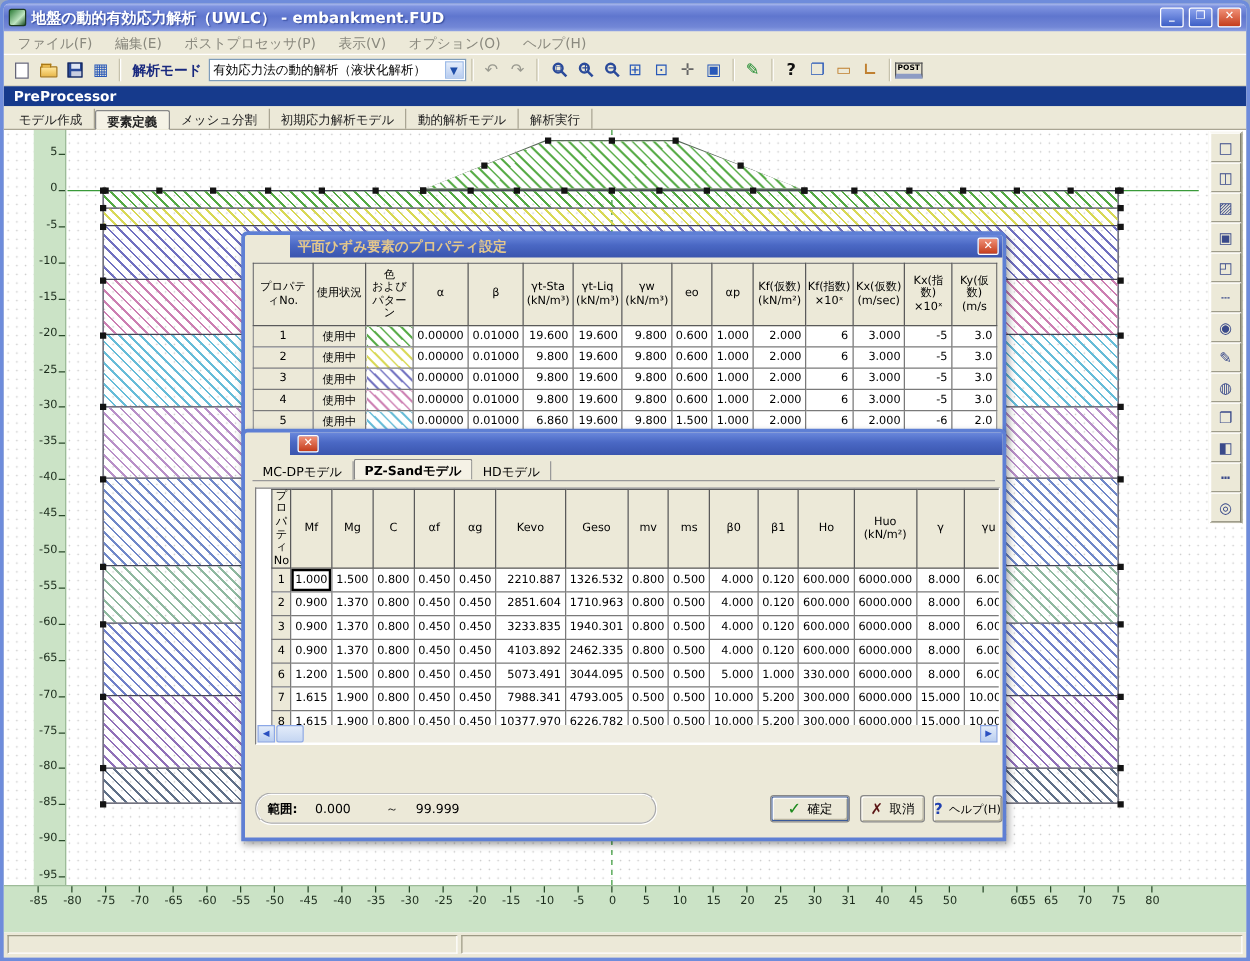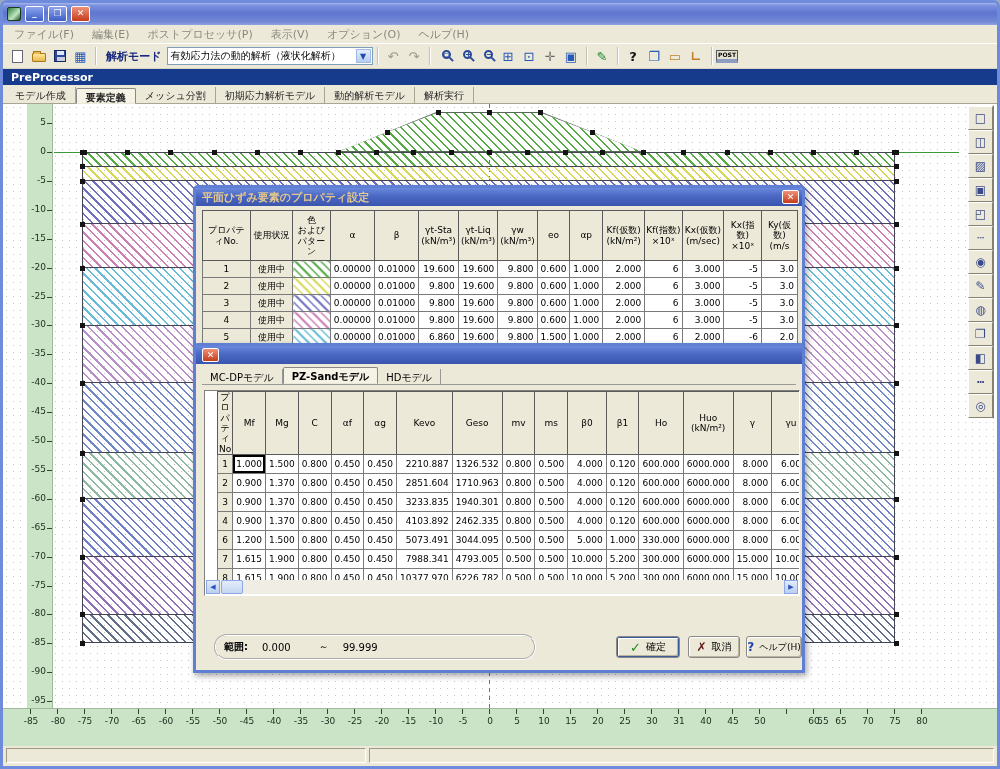--- a/index.html
+++ b/index.html
@@ -58,21 +58,21 @@
   .emb-inner{position:absolute;inset:1px;background:#fff;}
   .mk{position:absolute;width:5px;height:5px;background:#141414;z-index:2;}
   .rtools{position:absolute;right:3px;top:1px;width:27px;z-index:3;display:flex;flex-direction:column;background:#ECE9D8;border:1px solid #fff;border-right-color:#848270;}
   .rtb{height:24px;border:1px solid;border-color:#fff #848270 #848270 #fff;background:#ECE9D8;font-size:12px;color:#3a4a8a;display:flex;align-items:center;justify-content:center;}
   
   .statusbar{height:20px;flex:0 0 20px;display:flex;gap:3px;padding:2px 3px 3px 3px;background:#ECE9D8;}
   .scell{border:1px solid;border-color:#9d9a85 #fff #fff #9d9a85;font-size:10px;padding:1px 7px;color:#111;}
   
   .dialog{position:absolute;border:3px solid #5E7FD4;border-radius:5px 5px 0 0;background:#ECE9D8;box-shadow:2px 3px 6px rgba(0,0,0,.35);}
   .dtitle{height:18px;display:flex;align-items:center;padding:0 3px 0 6px;
-          background:linear-gradient(180deg,#6A88DC 0%,#4A68C4 45%,#3A55AE 100%);}
+          background:linear-gradient(180deg,#6A88DC 0%,#4A68C4 45%,#3A55AE 100%);margin-left:36px;}
   .dtitle .txt{flex:1;font-size:11px;font-weight:bold;color:#E3C78C;white-space:nowrap;overflow:hidden;}
   .dclose{width:17px;height:14px;border:1px solid #fff;border-radius:2px;background:linear-gradient(#F09178,#C43C1B);
           color:#fff;font-size:9px;font-weight:bold;text-align:center;line-height:12px;}
   .ptable{border-collapse:collapse;table-layout:fixed;font-size:9px;background:#fff;}
   .ptable th{font-weight:normal;background:#ECE9D8;border:1px solid #5a5a5a;padding:0 1px;white-space:pre-line;line-height:1.15;text-align:center;}
   .ptable td{border:1px solid #7a7a7a;padding:0 3px;height:16px;overflow:hidden;white-space:nowrap;}
   .ptable td.hd{background:#ECE9D8;text-align:center;}
   .ptable td.num{text-align:right;}
   .ptable td.sel{box-shadow:inset 0 0 0 2px #000;}
   .dtabs{position:absolute;left:6px;display:flex;align-items:flex-end;font-size:10px;height:18px;border-bottom:1px solid #999;right:6px;}
@@ -91,20 +91,21 @@
   .cross{color:#5a1414;font-weight:bold;font-size:12px;}
   .qmark{color:#2040b0;font-weight:bold;font-size:12px;}
 </style>
 </head>
 <body>
 
 <div class="window">
 
   <div class="titlebar">
     <div class="app-icon"></div>
+    <div class="title-text">地盤の動的有効応力解析（UWLC） - embankment.FUD</div>
     <div class="winbtn min">_</div>
     <div class="winbtn max">❐</div>
     <div class="winbtn close">✕</div>
   </div>
 
   <div class="menubar" id="menubar">
       <div class="menu-item">ファイル(F)</div>
       <div class="menu-item">編集(E)</div>
       <div class="menu-item">ポストプロセッサ(P)</div>
       <div class="menu-item">表示(V)</div>
@@ -731,21 +732,21 @@
             </tbody>
           </table>
         </div>
       <div class="hscroll">
         <div class="sarrow">◀</div>
         <div class="sthumb"></div>
         <div style="flex:1;"></div>
         <div class="sarrow">▶</div>
       </div>
     </div>
-    <div class="groove" style="left:18px;top:288px;width:322px;height:26px;border-radius:13px;">
+    <div class="groove" style="left:8px;top:288px;width:322px;height:26px;border-radius:13px;">
       <span style="margin-left:8px;font-weight:bold;">範囲:</span>
       <span style="margin-left:14px;">0.000</span>
       <span style="margin-left:28px;">～</span>
       <span style="margin-left:14px;">99.999</span>
     </div>
     <div class="xpbtn default" style="left:420px;top:290px;width:64px;">
       <span class="check">✓</span>
       <span>確定</span>
     </div>
     <div class="xpbtn" style="left:492px;top:290px;width:52px;">

